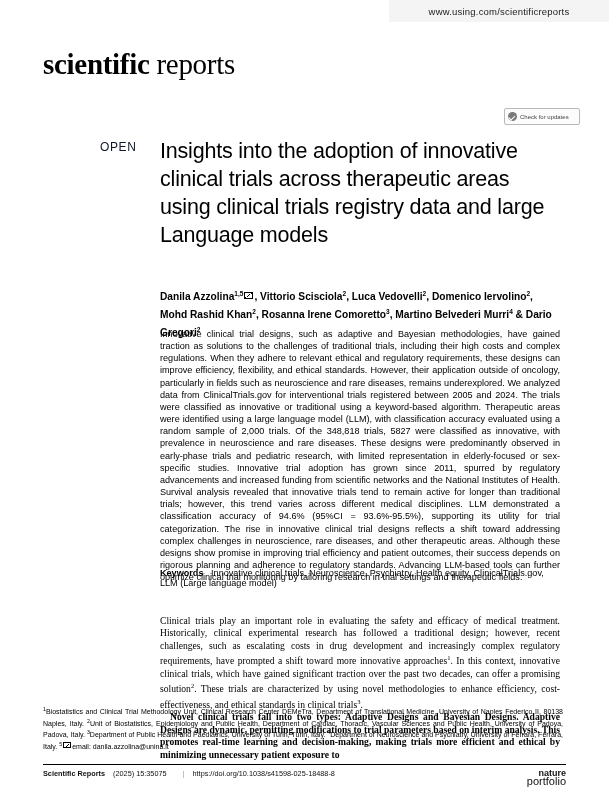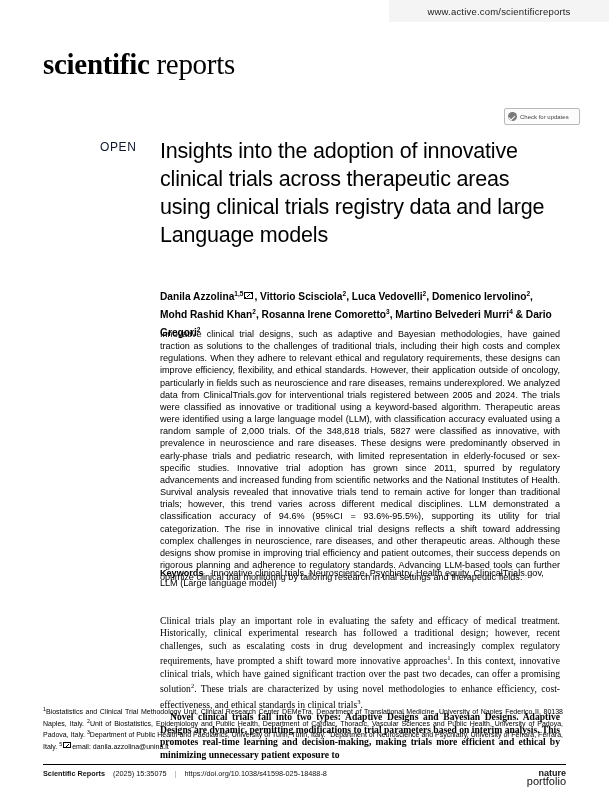--- a/index.html
+++ b/index.html
@@ -252,21 +252,21 @@
     font-size: 7.3px;
     color: #111;
     display: flex;
     align-items: flex-start;
   }
   .footer .f-journal {
     font-weight: bold;
     margin-right: 8px;
   }
   .footer .f-vol {
-    margin-right: 8px;
+    margin-right: 16px;
   }
   .footer .f-sep {
     color: #999;
     margin-right: 8px;
   }
   .footer .f-doi {
     color: #111;
   }
   .footer .spacer {
     flex: 1 1 auto;
@@ -285,21 +285,21 @@
     display: block;
     margin-top: -1px;
   }
 </style>
 </head>
 <body>
 
 <div class="page">
 
   <div class="topbar">
-    <span class="url">www.active.com/scientificreports</span>
+    <span class="url">www.using.com/scientificreports</span>
   </div>
 
   <div class="masthead">
     <span class="bold">scientific</span><span>&nbsp;</span><span class="light">reports</span>
   </div>
 
   <div class="updates-badge">
     <span class="chk"></span>
     <span class="txt">Check for updates</span>
   </div>

